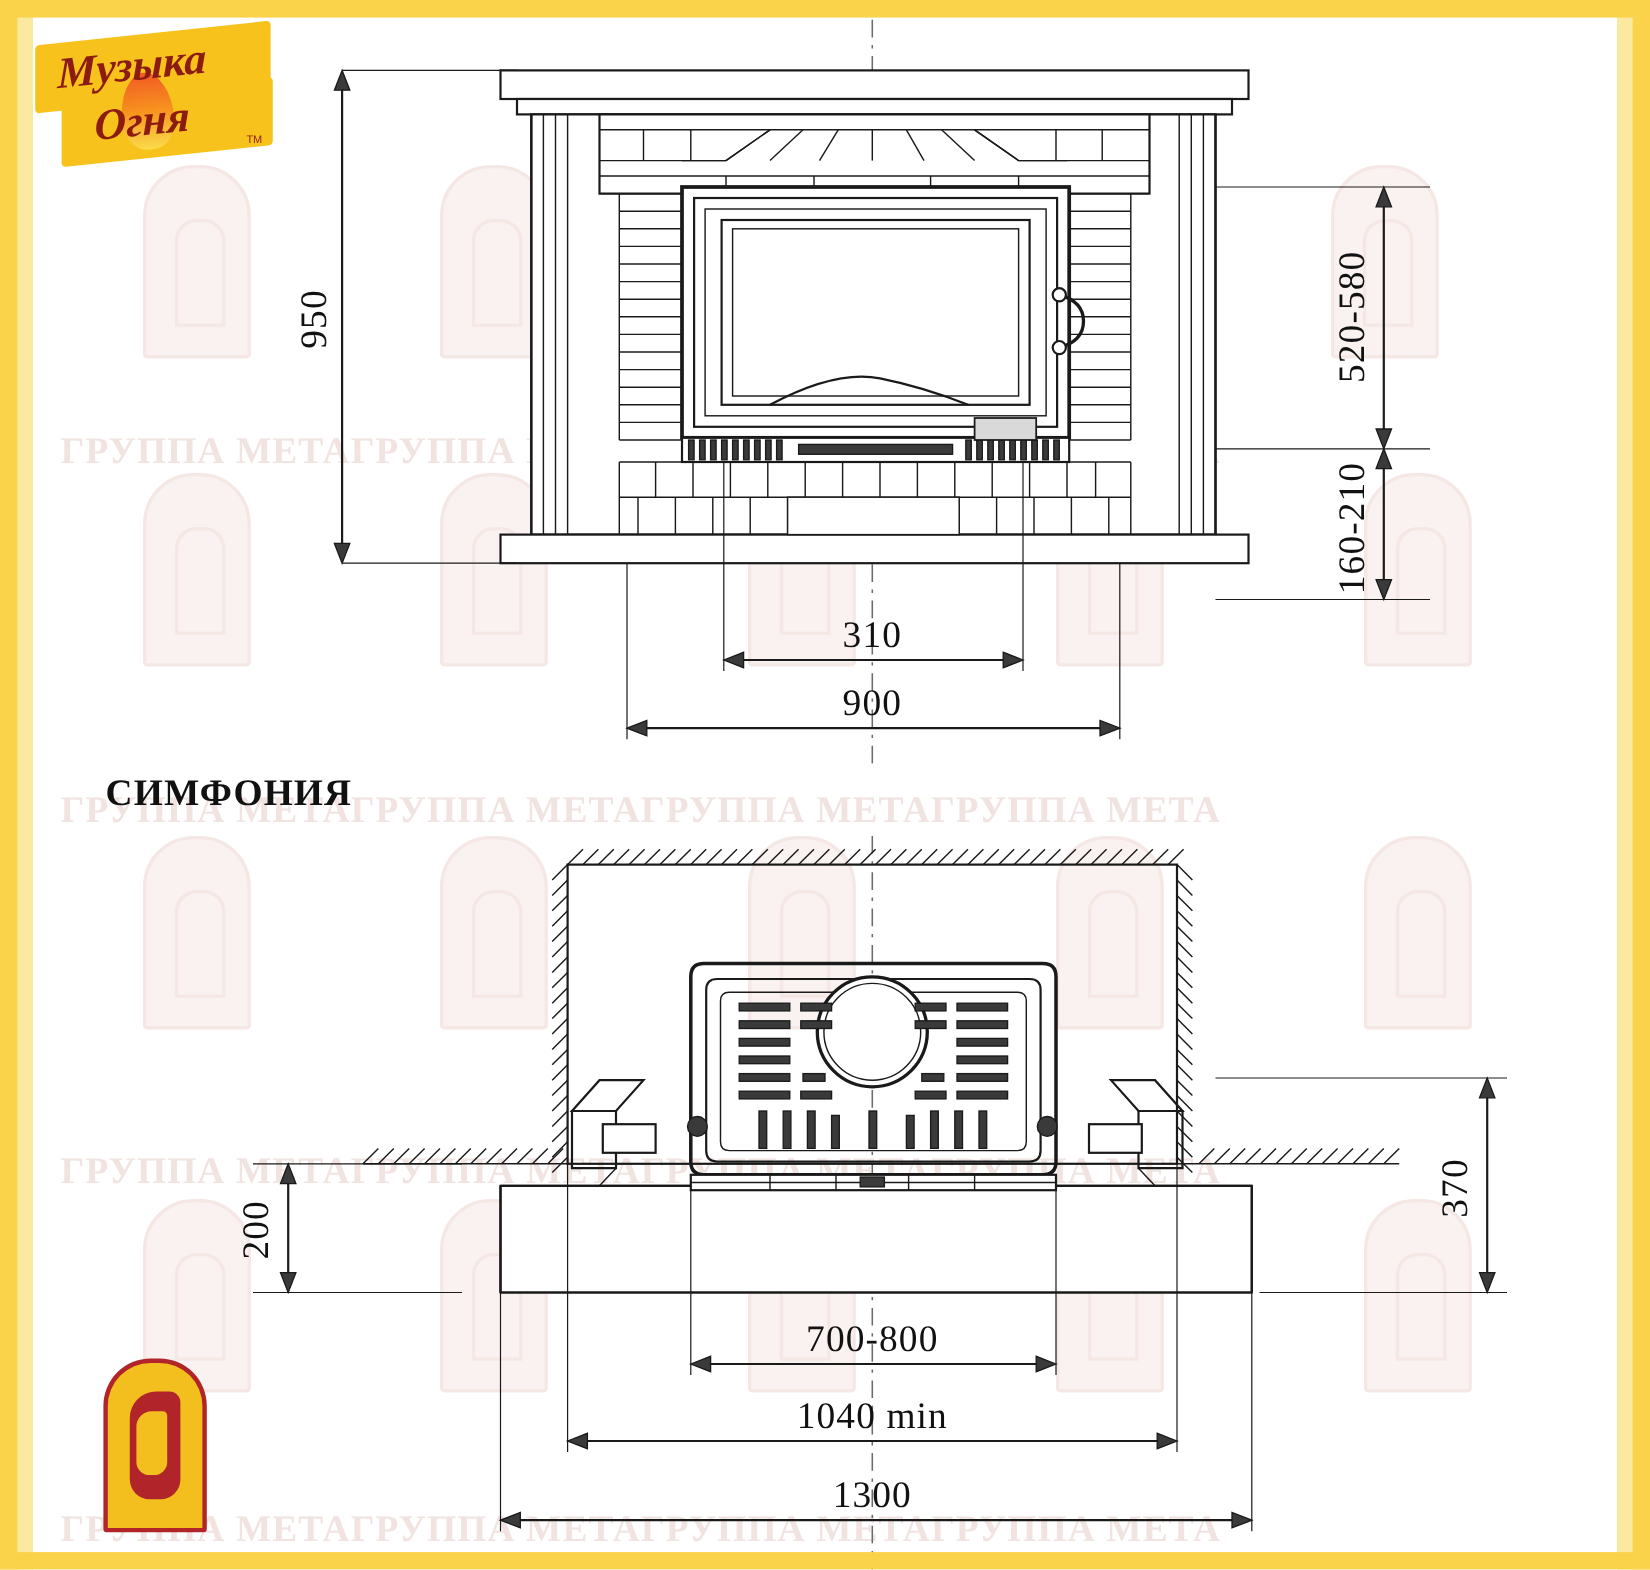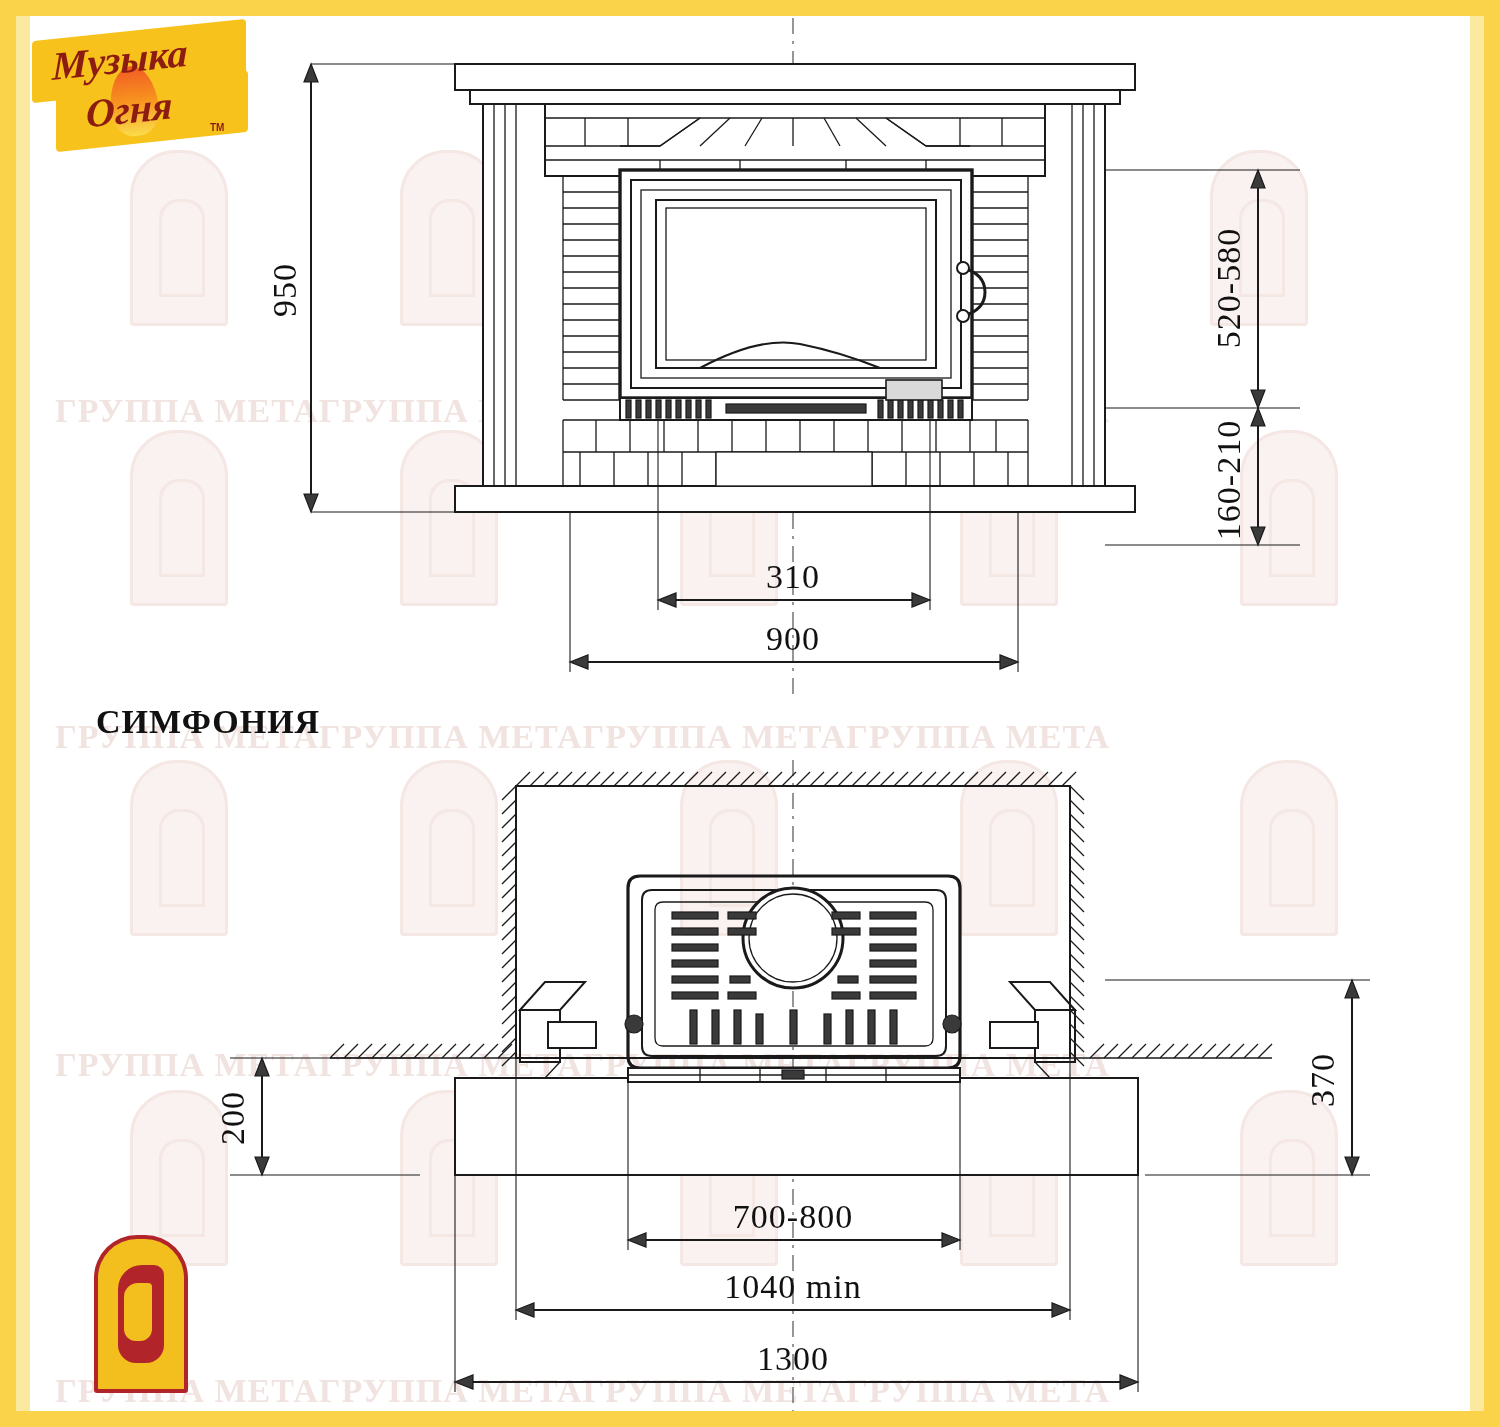--- a/index.html
+++ b/index.html
@@ -125,24 +125,24 @@
     left: 84px;
     top: 52px;
     width: 48px;
     height: 70px;
     background: linear-gradient(#f15a24, #f7931e, #fbdc4b);
     border-radius: 50% 50% 45% 45% / 62% 62% 38% 38%;
     transform: rotate(-6deg);
   }
   .logo-tm {
     position: absolute;
-    left: 184px;
+    left: 198px;
     top: 108px;
     font-size: 10px;
-    font-weight: bold;
+    font-weight: normal;
     color: #8c1b12;
   }
 
   
   .emblem {
     position: absolute;
     left: 94px;
     bottom: 34px;
     width: 86px;
     height: 150px;

